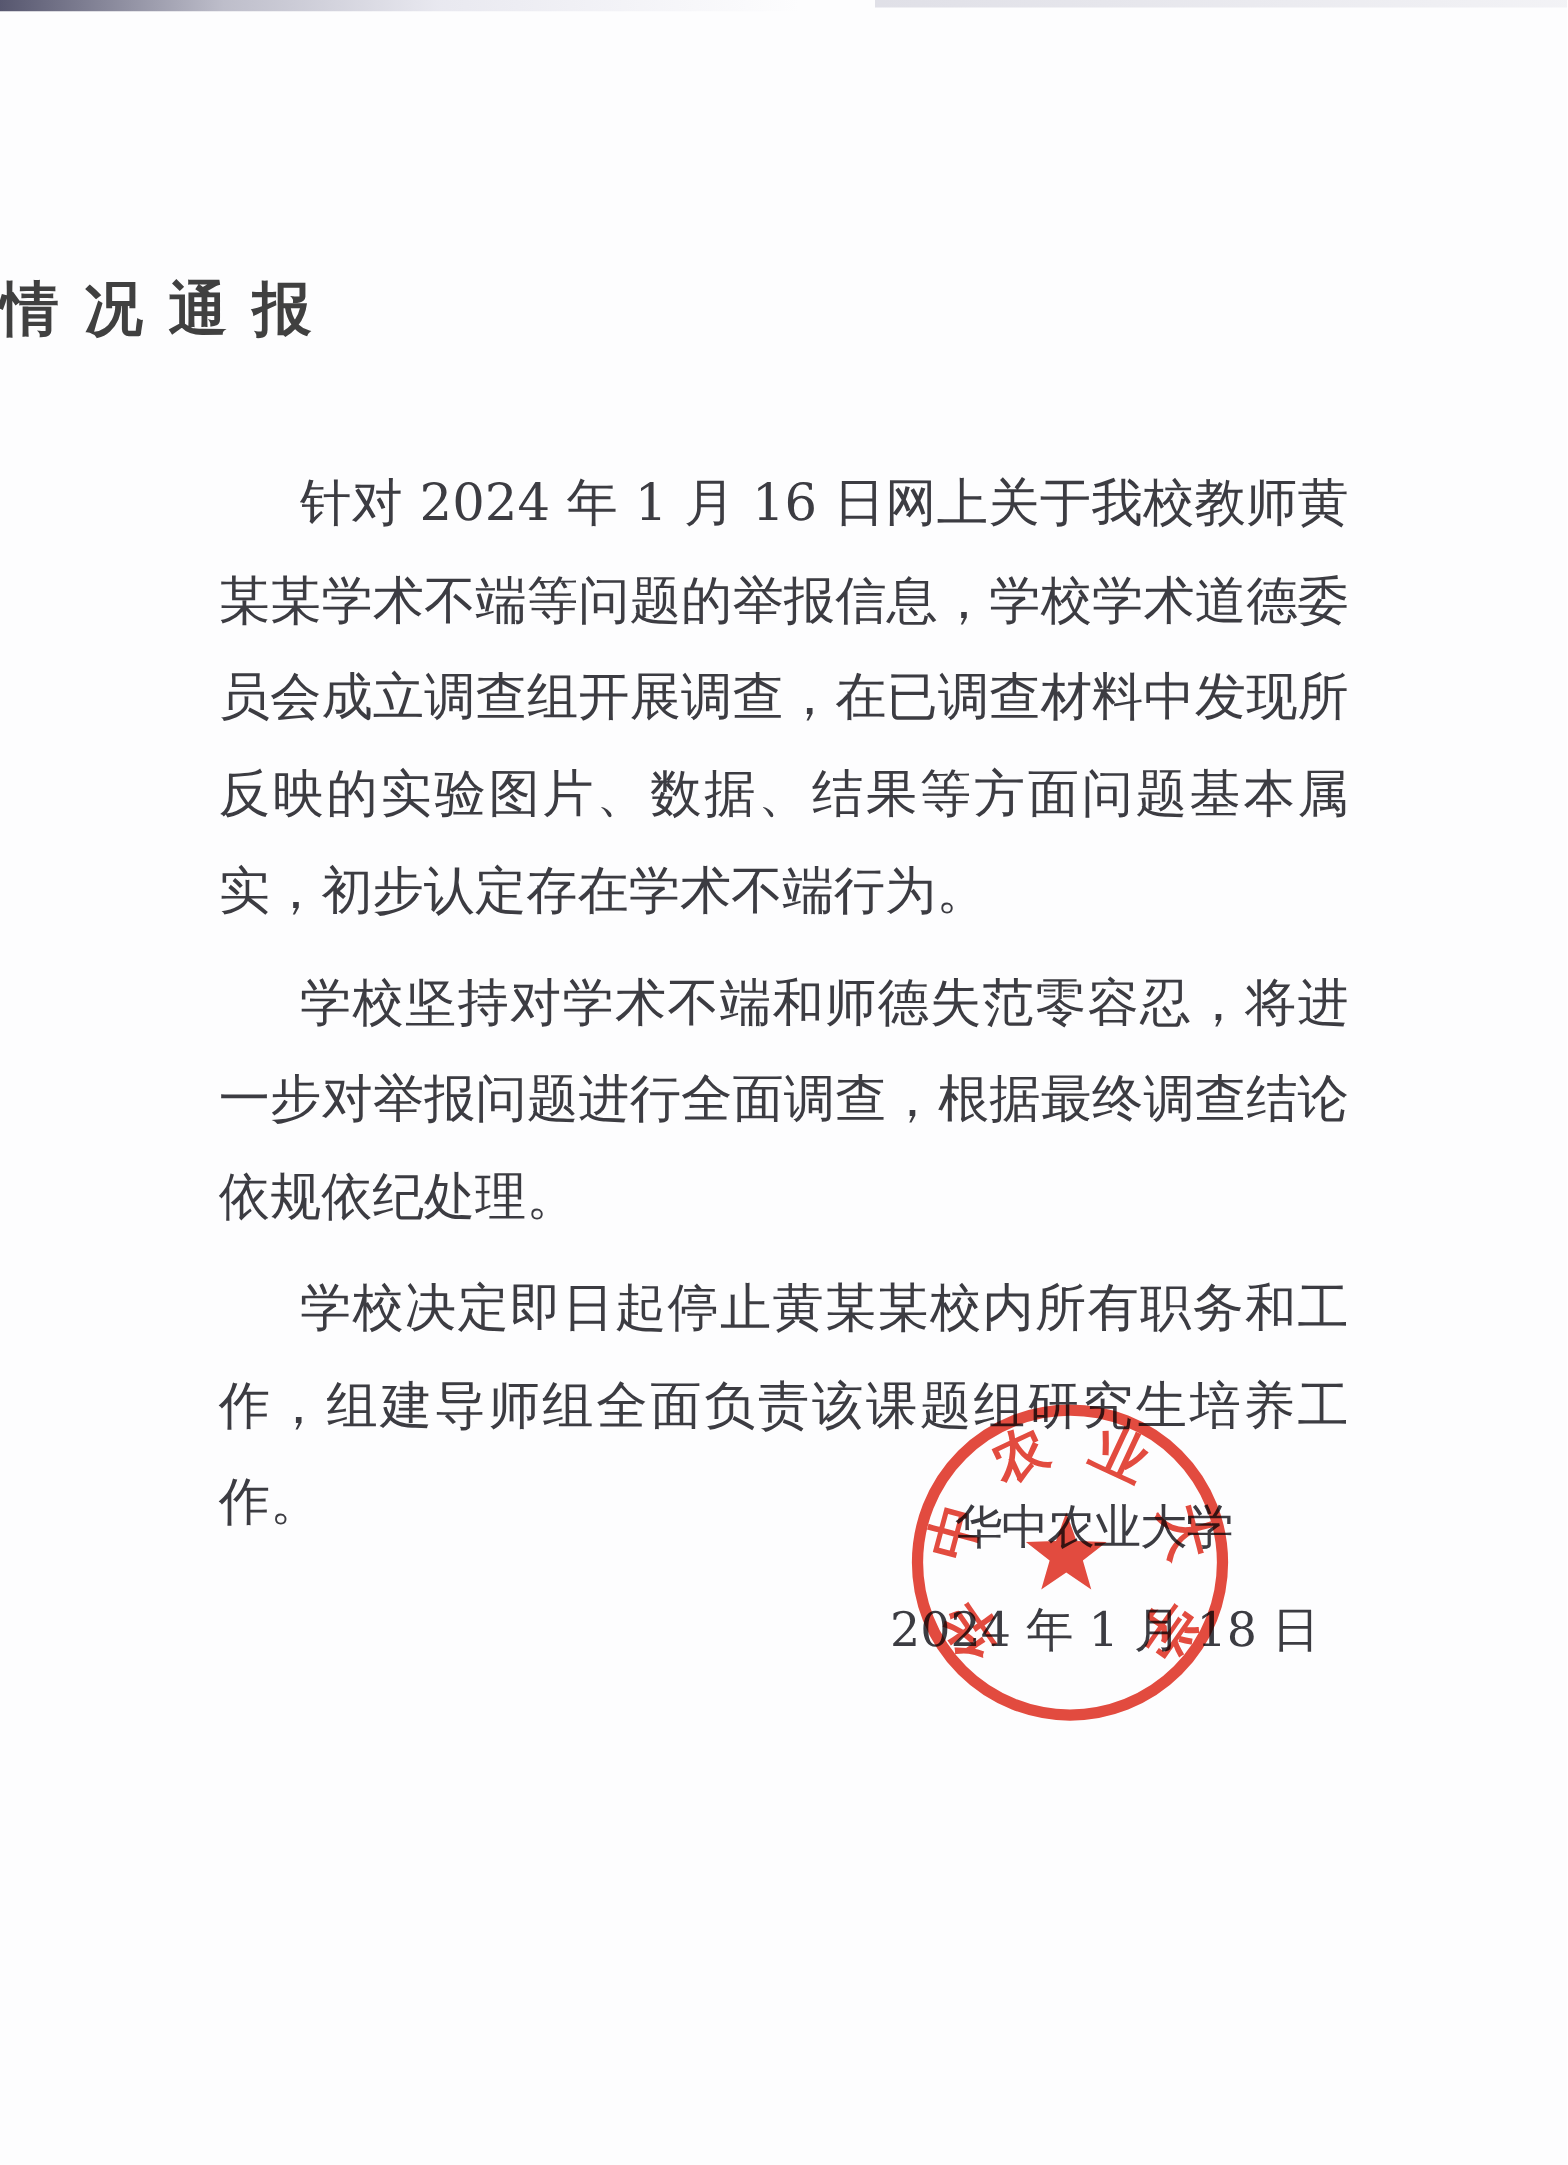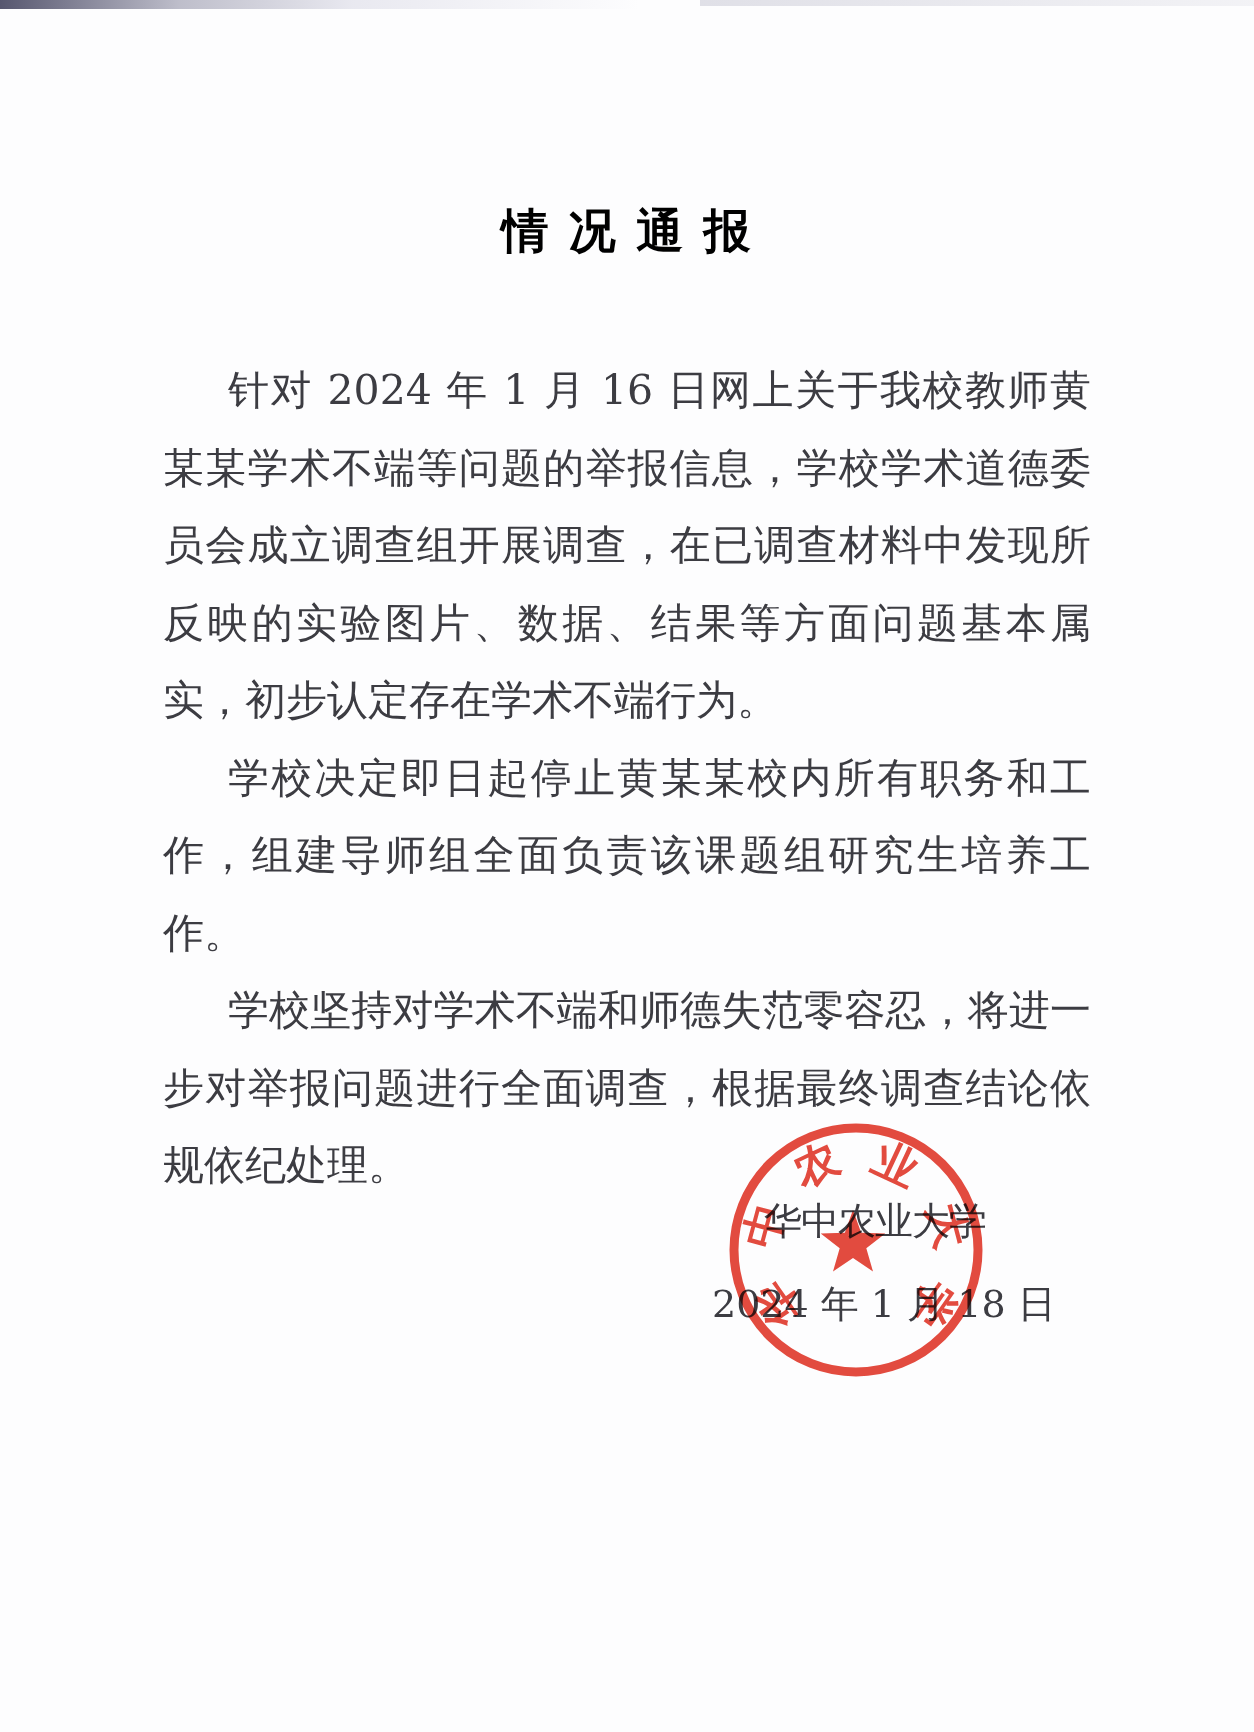--- a/index.html
+++ b/index.html
@@ -16,39 +16,39 @@
     position: absolute; top: 0; left: 0; width: 640px; height: 9px;
     background: linear-gradient(90deg, rgba(45,45,75,.8) 0%, rgba(95,95,125,.4) 28%,
                 rgba(160,160,190,.22) 55%, rgba(200,200,220,0) 100%);
   }
   .scan-edge-right {
     position: absolute; top: 0; left: 700px; width: 554px; height: 6px;
     background: linear-gradient(90deg, rgba(120,120,150,.22), rgba(120,120,150,.08));
   }
   .title {
     position: absolute;
-    top: 200px; left: 0; width: 100%;
+    top: 216px; left: 0; width: 100%;
     margin: 0;
-    text-align: center;
+    text-align: left;
     font-size: 47px;
     font-weight: 800;
-    color: #000000;
+    color: #404040;
     letter-spacing: 2px;
   }
   .body-text {
     position: absolute;
     top: 352px; left: 163px;
     width: 928px;
     font-size: 41px;
     line-height: 77.5px;
     color: #3c3c42;
     text-align: justify;
     text-justify: inter-character;
   }
-  .body-text p { margin: 0; text-indent: 65px; }
+  .body-text p { margin: 12px; text-indent: 65px; }
   .signature {
     position: absolute;
     top: 1196px; left: 764px;
     font-size: 38px;
     letter-spacing: -1px;
     color: #3c3c42;
   }
   .date {
     position: absolute;
     top: 1279px; left: 712px;
@@ -73,22 +73,22 @@
 
 <div class="page">
 
   <div class="scan-edge-left"></div>
   <div class="scan-edge-right"></div>
 
   <h1 class="title">情 况 通 报</h1>
 
   <div class="body-text">
     <p>针对 2024 年 1 月 16 日网上关于我校教师黄某某学术不端等问题的举报信息，学校学术道德委员会成立调查组开展调查，在已调查材料中发现所反映的实验图片、数据、结果等方面问题基本属实，初步认定存在学术不端行为。</p>
+    <p>学校坚持对学术不端和师德失范零容忍，将进一步对举报问题进行全面调查，根据最终调查结论依规依纪处理。</p>
     <p>学校决定即日起停止黄某某校内所有职务和工作，组建导师组全面负责该课题组研究生培养工作。</p>
-    <p>学校坚持对学术不端和师德失范零容忍，将进一步对举报问题进行全面调查，根据最终调查结论依规依纪处理。</p>
   </div>
 
   <div class="signature">华中农业大学</div>
 
   <div class="date">2024 年 1 月 18 日</div>
 
   <svg class="seal" viewBox="0 0 272 272" aria-hidden="true">
     <circle cx="136" cy="136" r="122" fill="none" stroke="#e23b2e" stroke-width="9"></circle>
     <polygon fill="#e23b2e" points="133,96 141.2,118.7 165.3,119.5 146.3,134.3 153,157.5 133,144 113,157.5 119.7,134.3 100.7,119.5 124.8,118.7"></polygon>
     <g fill="#e23b2e" text-anchor="middle">

